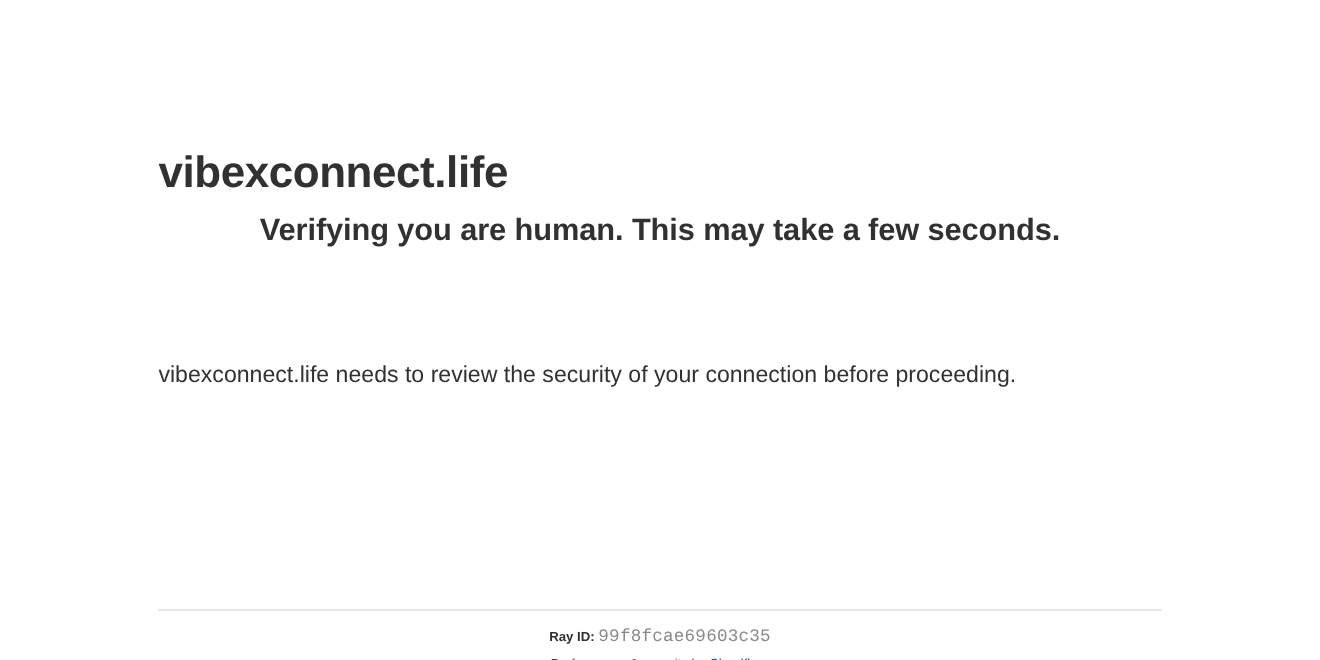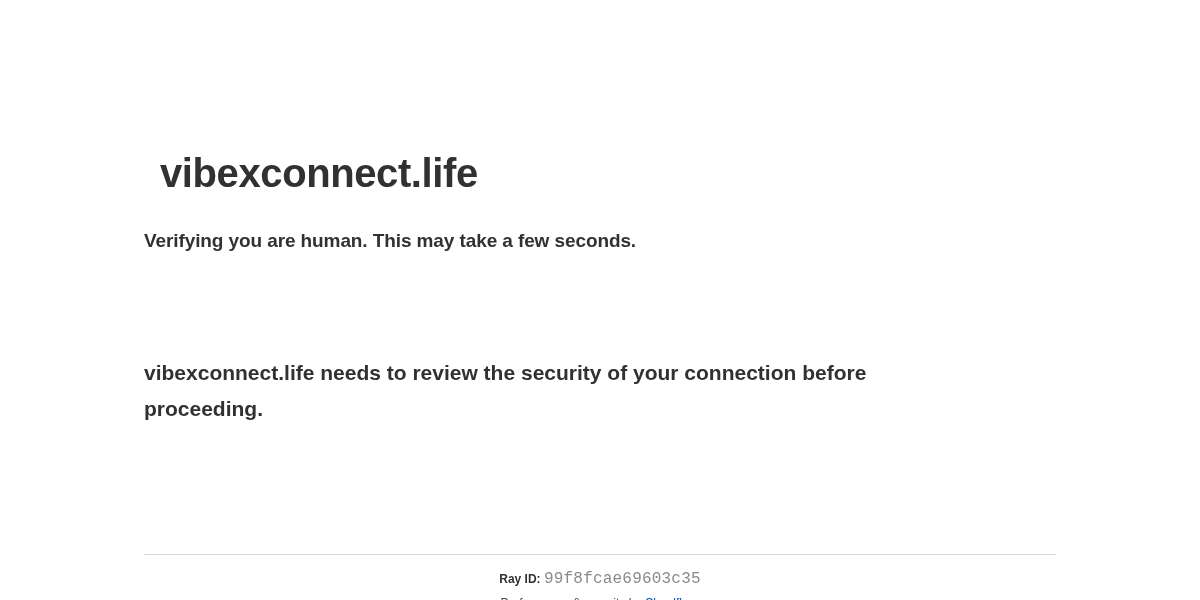--- a/index.html
+++ b/index.html
@@ -23,50 +23,51 @@
   }
 
   .content {
     position: absolute;
     left: 144px;
     top: 0;
     width: 912px;
   }
 
   .challenge-title {
-    margin: 16px;
+    margin: 0;
     padding-top: 131px;
     font-size: 40px;
     line-height: 52px;
     font-weight: 700;
     letter-spacing: -0.4px;
     color: #313131;
   }
 
   .challenge-subtitle {
     margin: 0;
     padding-top: 10px;
-    font-size: 19px;
+    font-size: 28px;
     line-height: 32px;
     font-weight: 700;
     letter-spacing: -0.1px;
     color: #313131;
+    text-align: center;
   }
 
   .challenge-widget {
     height: 76px;
     margin-top: 22px;
   }
 
   .challenge-body {
     margin: 0;
     padding-top: 0px;
     font-size: 21px;
     line-height: 36px;
-    font-weight: 700;
+    font-weight: 400;
     color: #313131;
     max-width: 800px;
   }
 
   .footer {
     position: absolute;
     left: 144px;
     top: 554px;
     width: 912px;
   }

